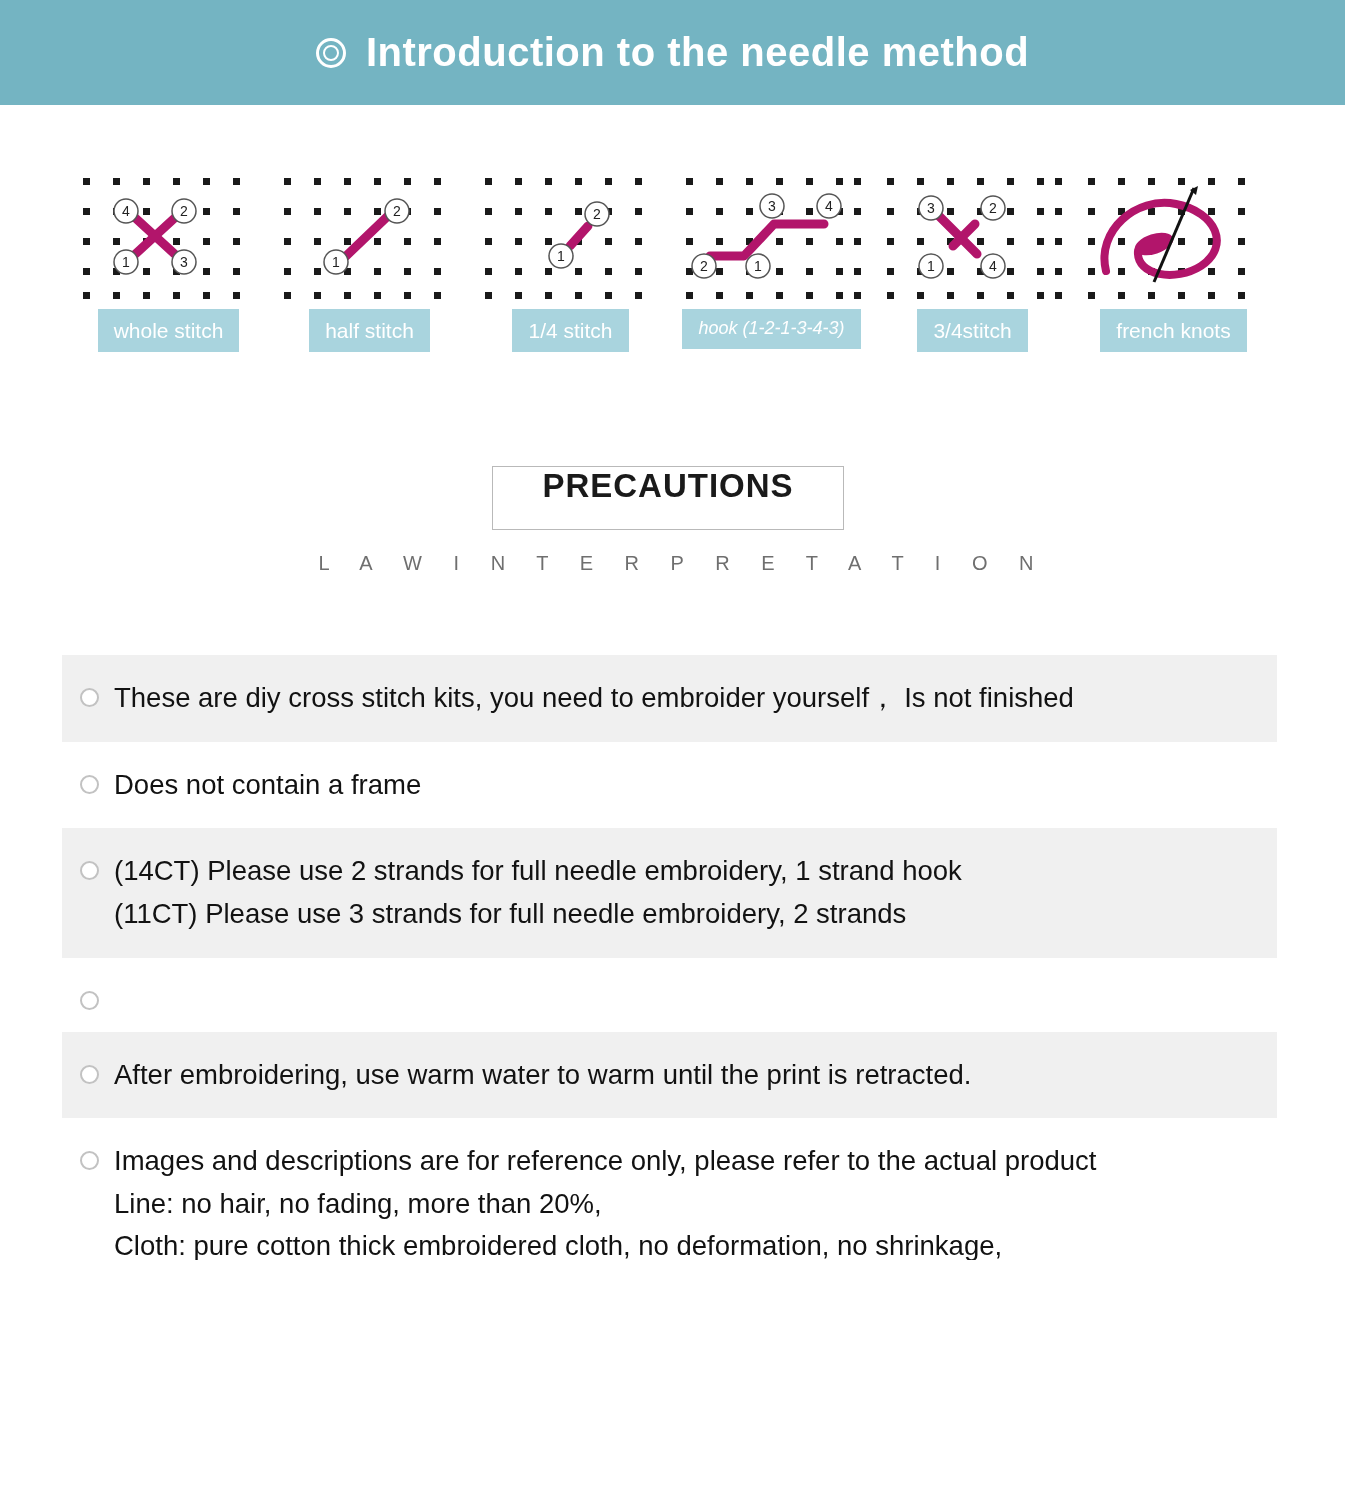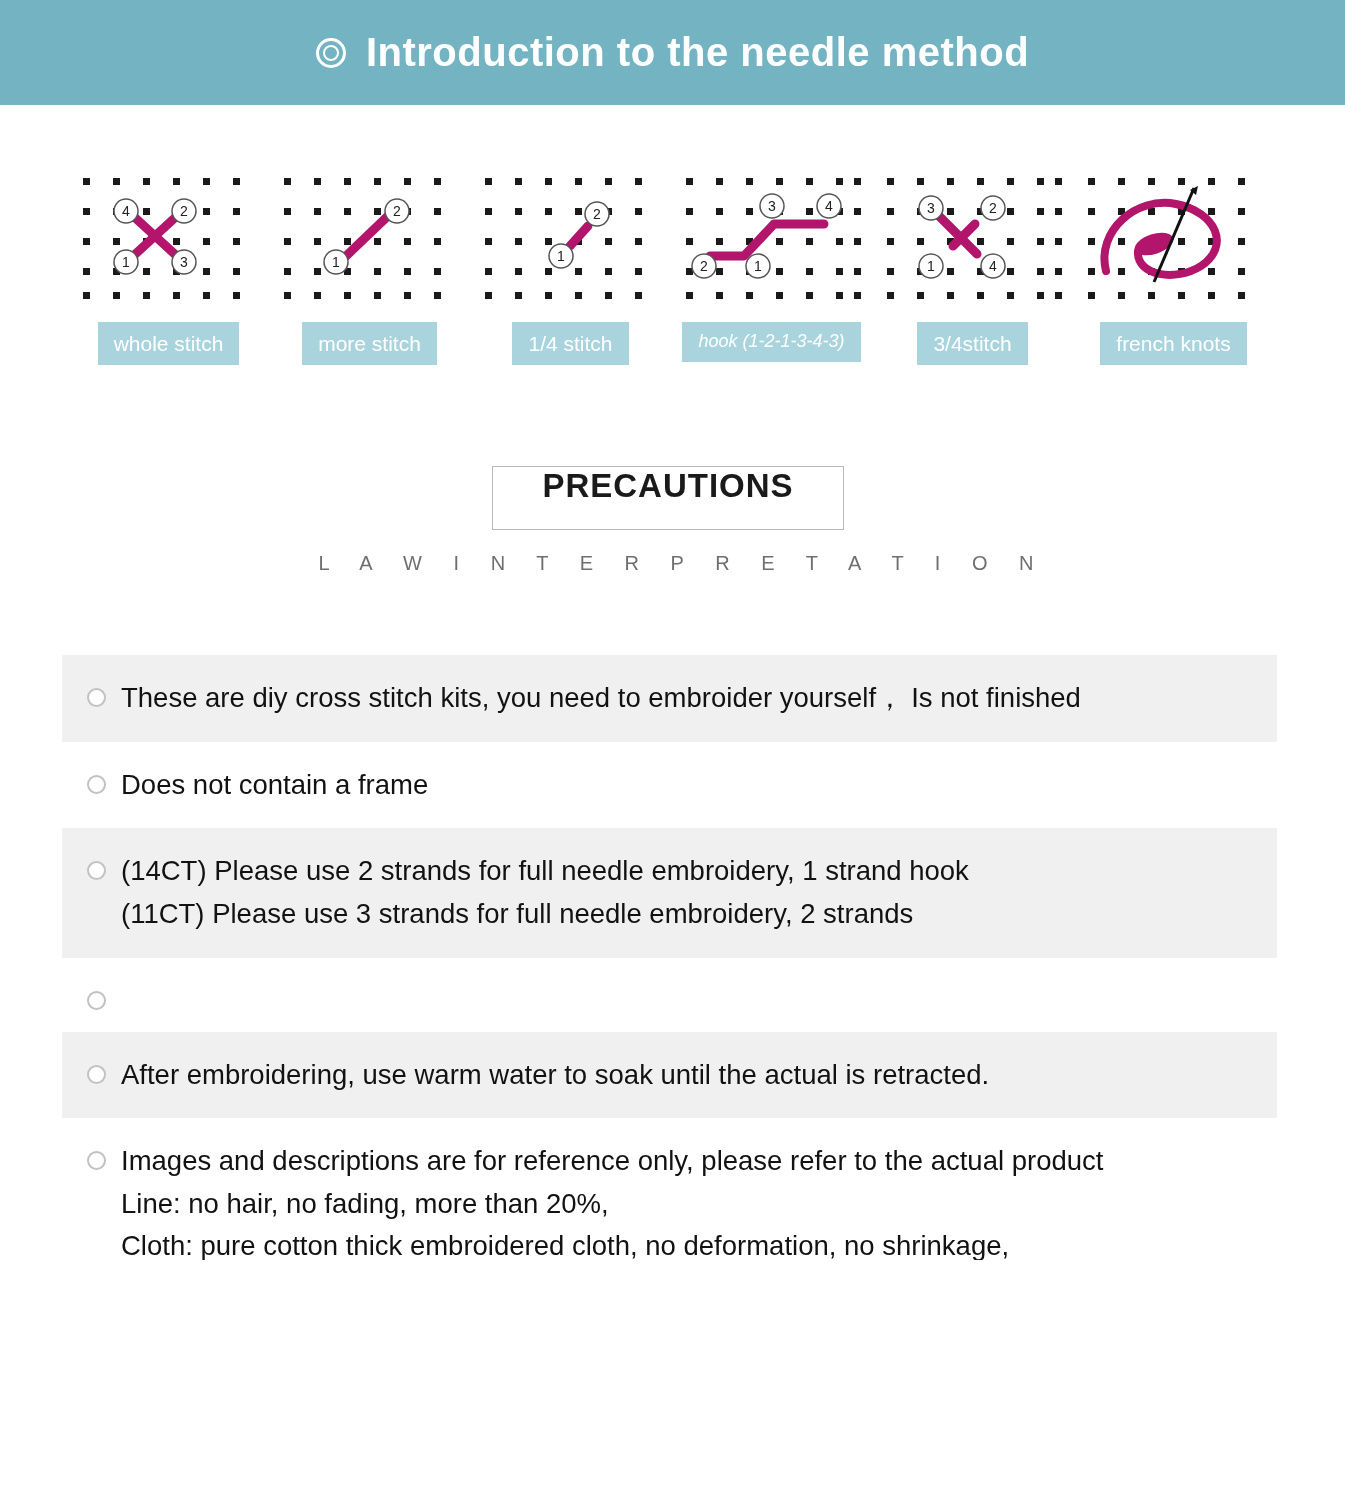--- a/index.html
+++ b/index.html
@@ -67,21 +67,21 @@
   }
   .grid-box {
     position: relative;
     width: 195px;
     height: 140px;
     background: #ffffff;
     overflow: hidden;
   }
   .grid-box svg { display: block; }
   .stitch-label {
-    margin-top: 16px;
+    margin-top: 3px;
     background: #a9d4de;
     color: #ffffff;
     font-size: 21px;
     padding: 10px 16px;
     text-align: center;
     white-space: nowrap;
     line-height: 1.1;
   }
   .lbl-sm { font-size: 18px; font-style: italic; }
 
@@ -114,21 +114,21 @@
 
   
   .notes {
     position: absolute;
     left: 62px; top: 655px;
     width: 1215px;
   }
   .note {
     display: flex;
     align-items: flex-start;
-    padding: 22px 22px 22px 25px;
+    padding: 22px 22px 22px 18px;
     background: #ffffff;
   }
   .note.shaded { background: #f0f0f0; }
   .bullet {
     flex: 0 0 auto;
     width: 19px; height: 19px;
     border: 2px solid #c2c2c2;
     border-radius: 50%;
     margin-top: 11px;
     margin-right: 15px;
@@ -244,21 +244,21 @@
           </g>
           <line x1="72" y1="92" x2="118" y2="48" stroke="#b2156b" stroke-width="9" stroke-linecap="round"></line>
           <g>
             <circle cx="125" cy="45" r="12" fill="#fff" stroke="#555" stroke-width="1.5"></circle>
             <text x="125" y="50" font-size="14" text-anchor="middle" fill="#222" font-family="Liberation Sans, sans-serif">2</text>
             <circle cx="64" cy="96" r="12" fill="#fff" stroke="#555" stroke-width="1.5"></circle>
             <text x="64" y="101" font-size="14" text-anchor="middle" fill="#222" font-family="Liberation Sans, sans-serif">1</text>
           </g>
         </svg>
       </div>
-      <div class="stitch-label">more stitch</div>
+      <div class="stitch-label">half stitch</div>
     </div>
 
     <div class="stitch-cell">
       <div class="grid-box">
         <svg width="195" height="140" viewBox="0 0 195 140">
           <g fill="#1a1a1a">
             <rect x="12" y="12" width="7" height="7"></rect>
               <rect x="42" y="12" width="7" height="7"></rect>
               <rect x="72" y="12" width="7" height="7"></rect>
               <rect x="102" y="12" width="7" height="7"></rect>
@@ -484,21 +484,21 @@
       <span class="note-text">(14CT) Please use 2 strands for full needle embroidery, 1 strand hook
 (11CT) Please use 3 strands for full needle embroidery, 2 strands</span>
     </div>
 
     <div class="note">
       <span class="bullet"></span>
     </div>
 
     <div class="note shaded">
       <span class="bullet"></span>
-      <span class="note-text">After embroidering, use warm water to soak until the actual is retracted.</span>
+      <span class="note-text">After embroidering, use warm water to warm until the print is retracted.</span>
     </div>
 
     <div class="note">
       <span class="bullet"></span>
       <span class="note-text">Images and descriptions are for reference only, please refer to the actual product
 Line:  no hair, no fading, more than 20%,
 Cloth:  pure cotton thick embroidered cloth, no deformation, no shrinkage,
 Needle:  don't hurt your hand,
 Drawings:  clear symbols</span>
     </div>

